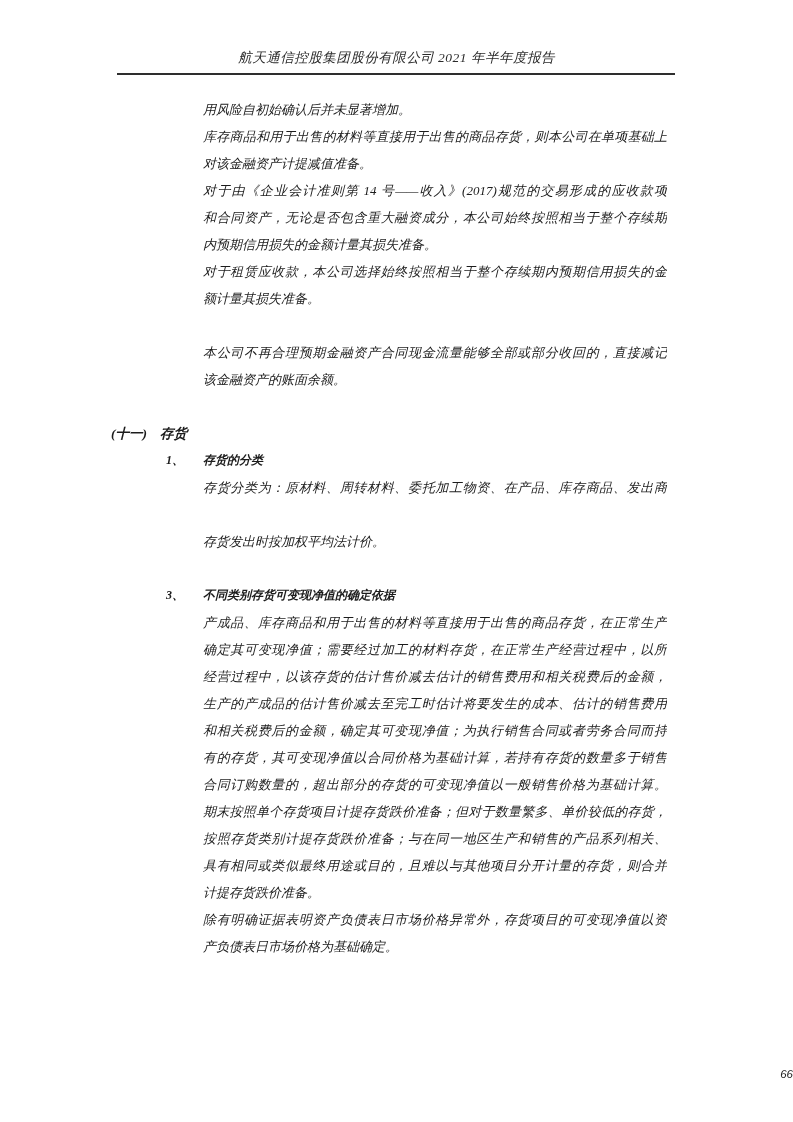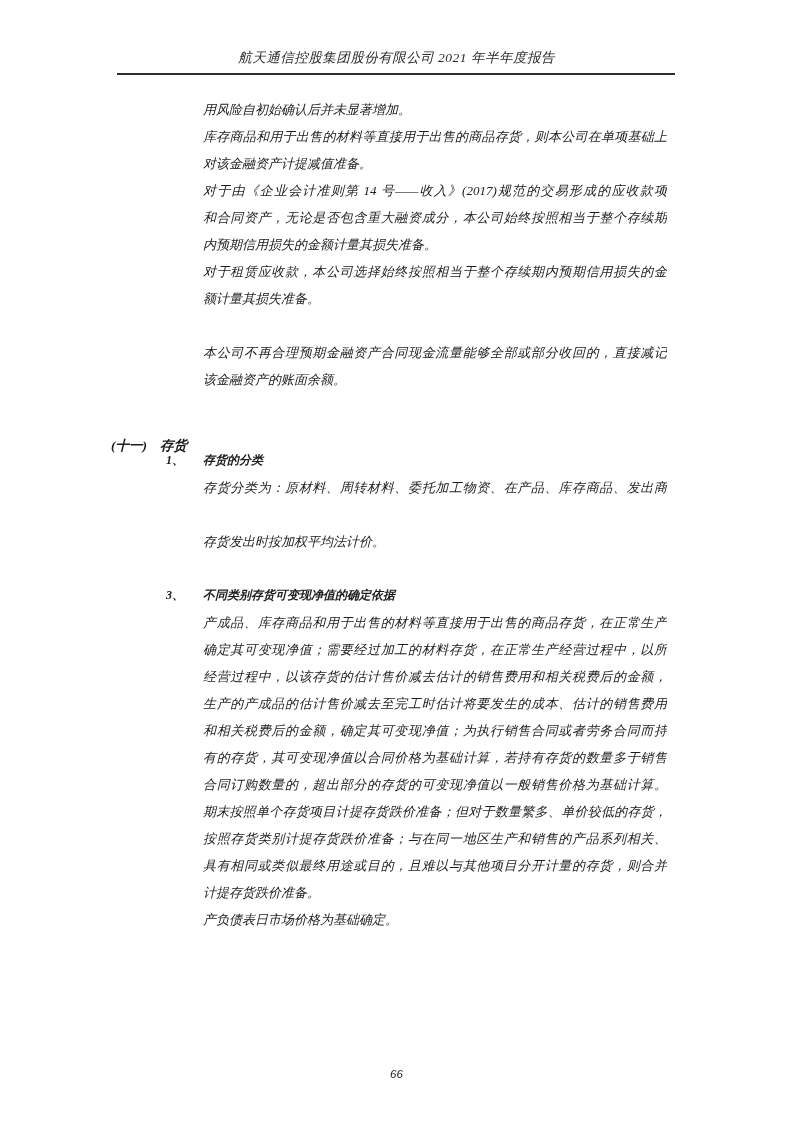--- a/index.html
+++ b/index.html
@@ -39,29 +39,29 @@
     width: 464px;
     font-size: 13px;
     text-align: justify;
     text-align-last: justify;
     white-space: normal;
     overflow: hidden;
     height: 27px;
   }
   .bl.end { text-align-last: left; }
   .sec-head { padding-left: 111px; font-weight: bold; font-size: 13.5px; }
-  .sec-num { display: inline-block; min-width: 49px; margin-top: 12px; }
+  .sec-num { display: inline-block; min-width: 49px; }
   .item-head { padding-left: 166px; font-weight: bold; font-size: 12px; }
   .item-num { display: inline-block; width: 37px; }
   .spacer { height: 27px; }
   .footer {
     position: absolute;
     top: 1068px; left: 0;
     width: 100%;
-    text-align: center;
+    text-align: right;
     font-size: 11.5px;
     font-family: "Liberation Sans", "DejaVu Sans", sans-serif;
     color: #222222;
   }
 </style>
 </head>
 <body>
 
 <div class="page">
 
@@ -155,20 +155,23 @@
     <div class="row">
         <div class="bl">按照存货类别计提存货跌价准备；与在同一地区生产和销售的产品系列相关、</div>
       </div>
     <div class="row">
         <div class="bl">具有相同或类似最终用途或目的，且难以与其他项目分开计量的存货，则合并</div>
       </div>
     <div class="row">
         <div class="bl end">计提存货跌价准备。</div>
       </div>
     <div class="row">
+        <div class="bl">除有明确证据表明资产负债表日市场价格异常外，存货项目的可变现净值以资</div>
+      </div>
+    <div class="row">
         <div class="bl end">产负债表日市场价格为基础确定。</div>
       </div>
 
   </div>
 
   <div class="footer">66</div>
 
 </div>
 
 </body></html>

